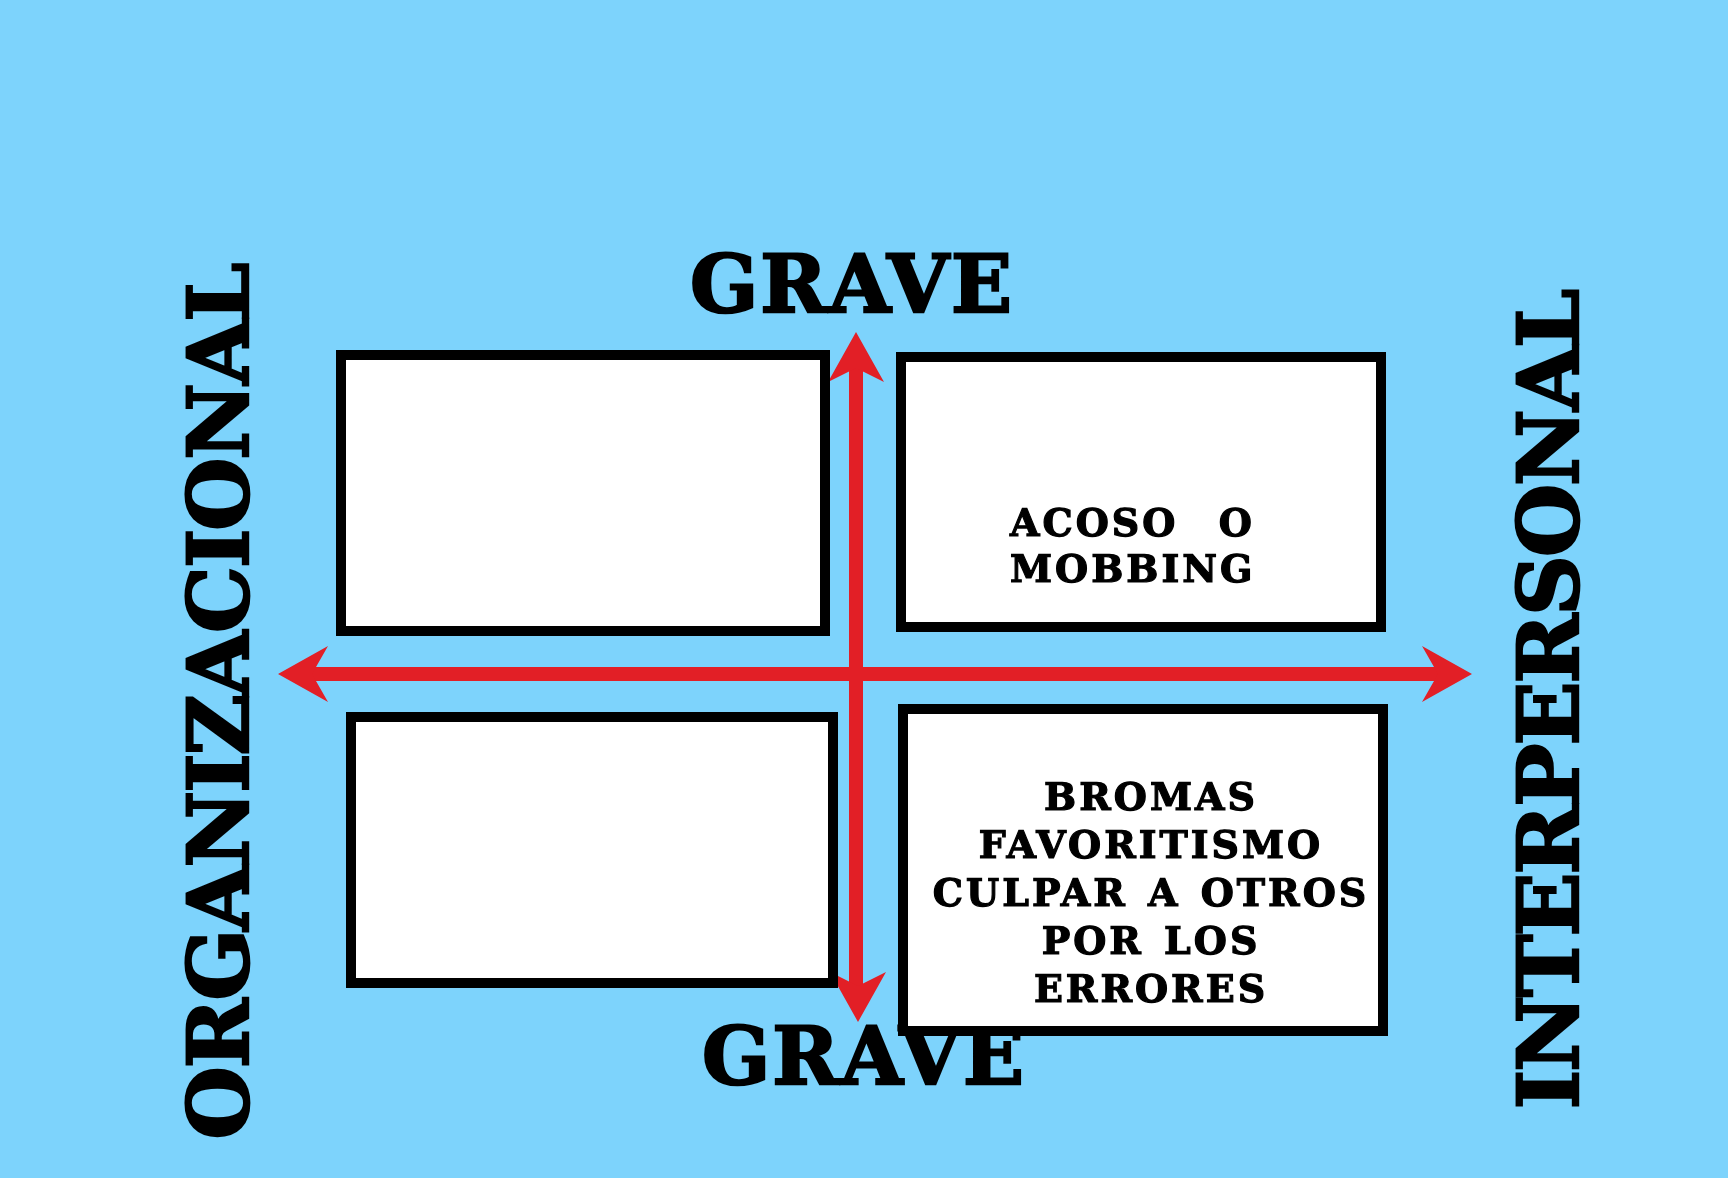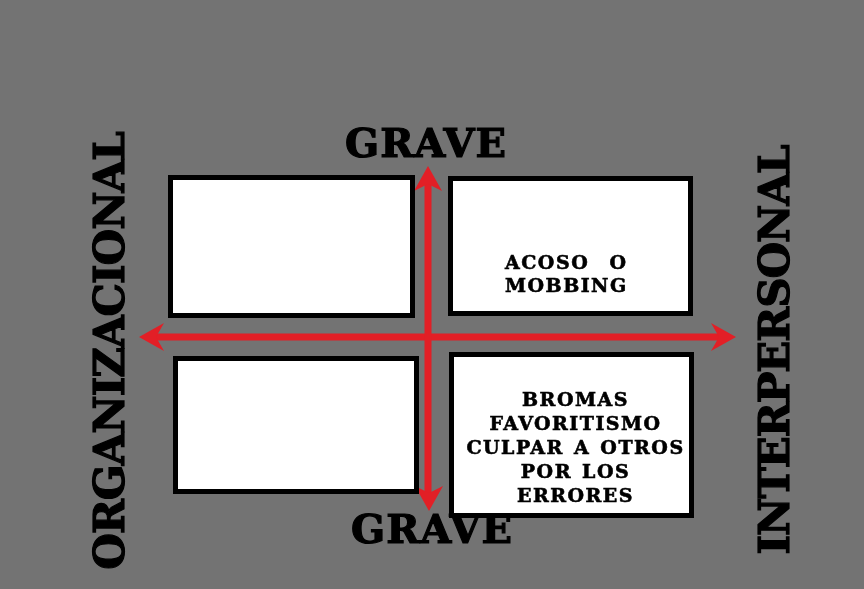--- a/index.html
+++ b/index.html
@@ -4,21 +4,21 @@
 <style>
   html, body {
     margin: 0;
     padding: 0;
     background: #ffffff;
   }
   .stage {
     position: relative;
     width: 864px;
     height: 589px;
-    background: #737373;
+    background: #7dd3fc;
     overflow: hidden;
     font-family: "DejaVu Serif", "Liberation Serif", serif;
     color: #000000;
   }
   .axes-svg {
     position: absolute;
     left: 0;
     top: 0;
     width: 864px;
     height: 589px;

